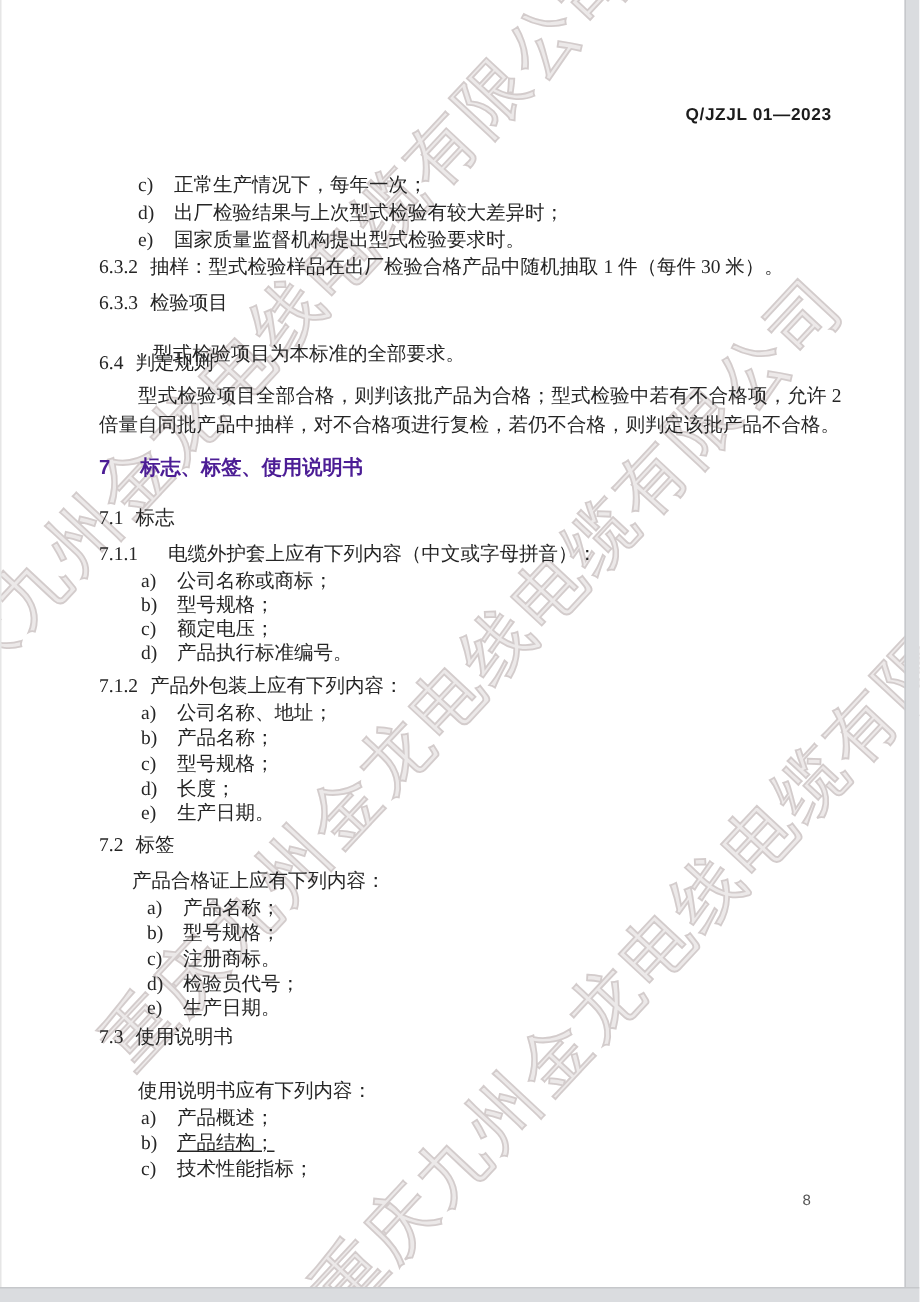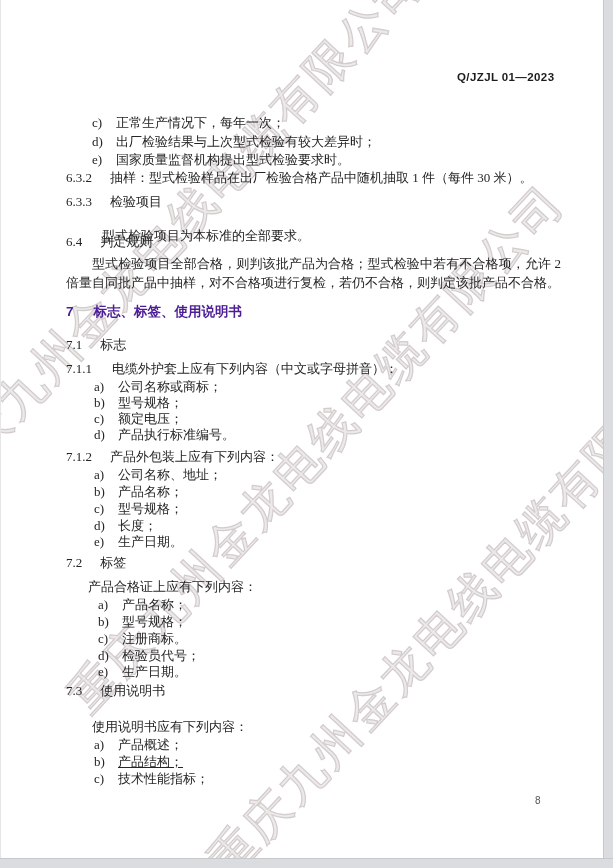--- a/index.html
+++ b/index.html
@@ -18,21 +18,21 @@
     color:#ebe7e7;-webkit-text-stroke:1.2px #cfc7c7;
     transform:rotate(-47deg);transform-origin:0 0;opacity:.9;
     pointer-events:none;
   }
   .wm1{left:-80px;top:468px;}
   .wm2{left:60px;top:688px;}
   .wm3{left:200px;top:853px;}
   
   .content{position:absolute;inset:0;z-index:2;}
   .line{position:absolute;white-space:nowrap;font-size:13px;line-height:16px;}
-  .num{margin-right:18px;}
+  .num{margin-right:8px;}
   .num-wide{margin-right:20px;}
   .num-sec{margin-right:20px;}
   .lbl{display:inline-block;width:24px;}
   .heading{font-weight:700;font-size:13.5px;color:#4c1d95;font-family:"Liberation Sans","DejaVu Sans",sans-serif;}
   .hdr{
     position:absolute;left:457px;top:71px;z-index:2;
     font-family:"Liberation Sans","DejaVu Sans",sans-serif;
     font-weight:700;font-size:11.5px;letter-spacing:.4px;color:#1c1c1c;text-align:right;
   }
   .para{

